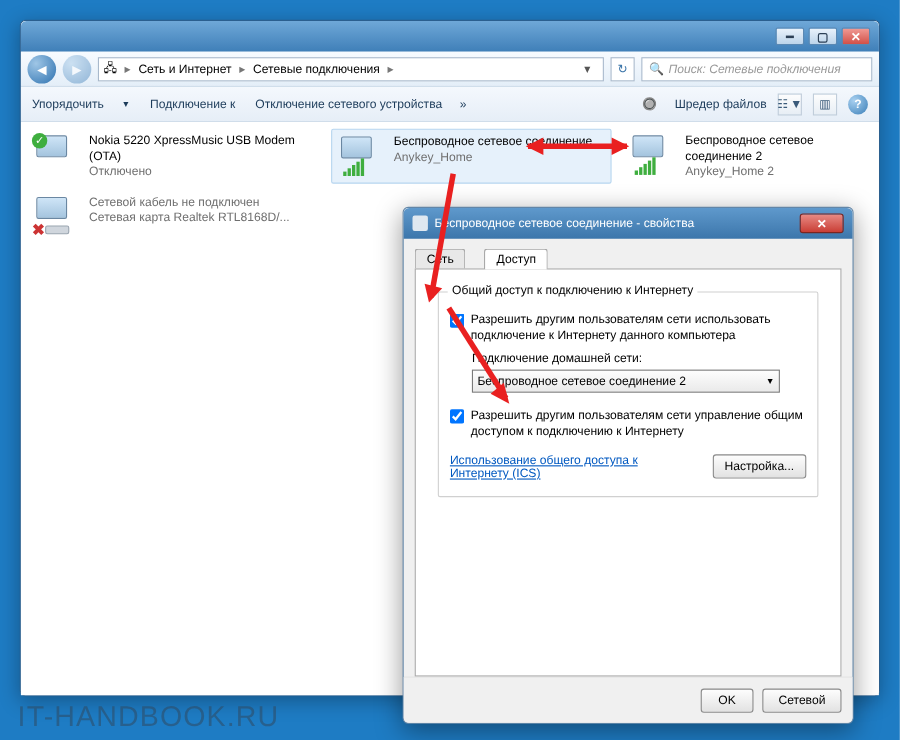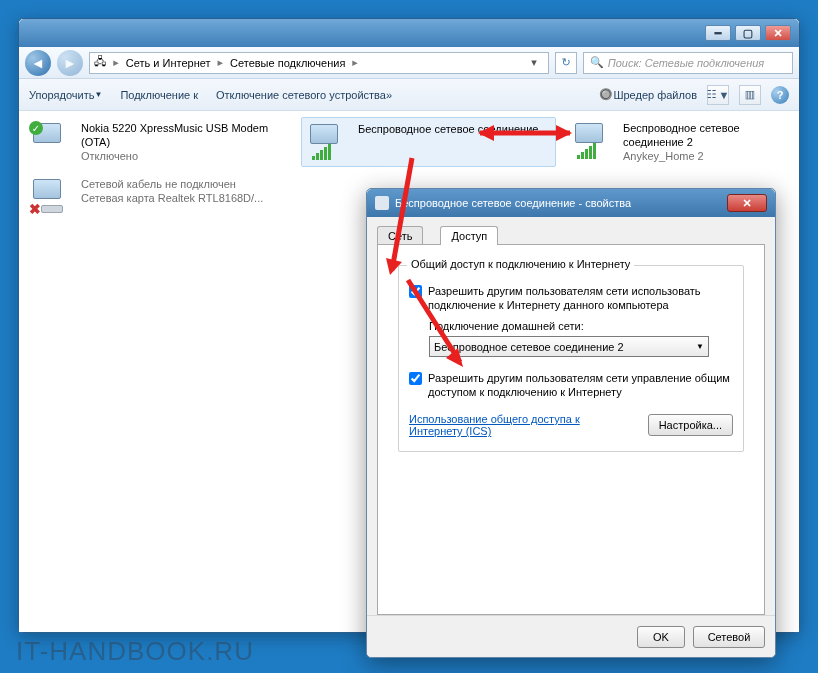--- a/index.html
+++ b/index.html
@@ -31,21 +31,21 @@
 .addressbar .sep { color: #777; padding: 0 3px; }
 .addr-drop { width: 20px; text-align: center; color: #555; }
 .refresh { width: 22px; height: 22px; border: 1px solid #a8b9cc; background: #fff;
   display: flex; align-items: center; justify-content: center; color: #3a74a8; }
 .searchbox { width: 210px; height: 22px; border: 1px solid #a8b9cc; background: #fff;
   display: flex; align-items: center; padding: 0 6px; color: #999; font-style: italic; }
 .searchbox .icn { margin-right: 4px; color: #6a8fb0; font-style: normal; }
 
 .toolbar { height: 32px; background: linear-gradient(#f4f8fd,#e6eef7);
   border-bottom: 1px solid #d0ddea; display: flex; align-items: center; padding: 0 10px; gap: 18px; }
-.toolbtn { color: #1c3b5a; display: flex; align-items: center; gap: 0; }
+.toolbtn { color: #1c3b5a; display: flex; align-items: center; gap: 16px; }
 .toolbtn .dd { font-size: 8px; }
 .toolbar .spacer { flex: 1; }
 .toolbar .right { display: flex; align-items: center; gap: 10px; }
 .viewbtn { width: 22px; height: 20px; border: 1px solid #c0cdda; background: linear-gradient(#fdfdfd,#e7eef5);
   display: flex; align-items: center; justify-content: center; color: #3b5b7a; }
 .helpbtn { width: 18px; height: 18px; border-radius: 50%; background: radial-gradient(circle at 30% 30%,#a8d0f0,#3b7fb8);
   color: #fff; display: flex; align-items: center; justify-content: center; font-weight: bold; }
 
 .content { position: relative; height: calc(100% - 92px); padding: 8px; background: #fff; }
 .netitem { position: absolute; display: flex; gap: 8px; width: 255px; padding: 4px; }
@@ -88,21 +88,21 @@
 .groupbox { border:1px solid #d0d0d0; border-radius:2px; padding:12px 10px 14px 10px; position:relative; }
 .groupbox .legend { position:absolute; top:-8px; left:8px; background:#fff; padding:0 4px; color:#000; }
 .chkrow { display:flex; gap:6px; margin:6px 0; line-height:14px; }
 .chkrow input { width:13px; height:13px; margin-top:1px; }
 .chkrow label { color:#000; }
 .sublabel { margin:8px 0 4px 20px; color:#000; }
 .combo { margin-left:20px; width:280px; height:21px; border:1px solid #7a7a7a;
   background:linear-gradient(#fdfdfd,#eaeaea); display:flex; align-items:center;
   padding:0 4px; justify-content:space-between; color:#000; }
 .combo .dd { font-size:8px; }
-.linkrow { display:flex; justify-content:space-between; align-items:center; margin-top:14px;}
+.linkrow { display:flex; justify-content:space-between; align-items:flex-start; margin-top:14px;}
 .linkrow a { color:#0058c0; text-decoration:underline; max-width:180px; }
 .btn { height:22px; padding:0 10px; background:linear-gradient(#fdfdfd,#e2e2e2);
   border:1px solid #8a8a8a; border-radius:3px; color:#000; display:flex; align-items:center; }
 .dlg-footer { height:42px; border-top:1px solid #d8d8d8; background:#f0f0f0;
   display:flex; justify-content:flex-end; align-items:center; gap:8px; padding:0 10px;
   border-radius:0 0 5px 5px; margin:0 -10px; }
 
 
 .arrow { position:absolute; pointer-events:none; }
 .arrow-line { stroke:#e92020; stroke-width:5; fill:none; }
@@ -180,20 +180,21 @@
         <div class="bars">
             <span></span>
             <span></span>
             <span></span>
             <span></span>
             <span></span>
           </div>
       </div>
       <div class="txt">
         <span class="name">Беспроводное сетевое соединение</span>
+        <span class="sub">Anykey_Home</span>
       </div>
     </div>
 
     <div class="netitem" style="left:548px; top:6px; width:220px">
       <div class="neticon">
         <div class="monitor"></div>
         <div class="bars">
             <span></span>
             <span></span>
             <span></span>

